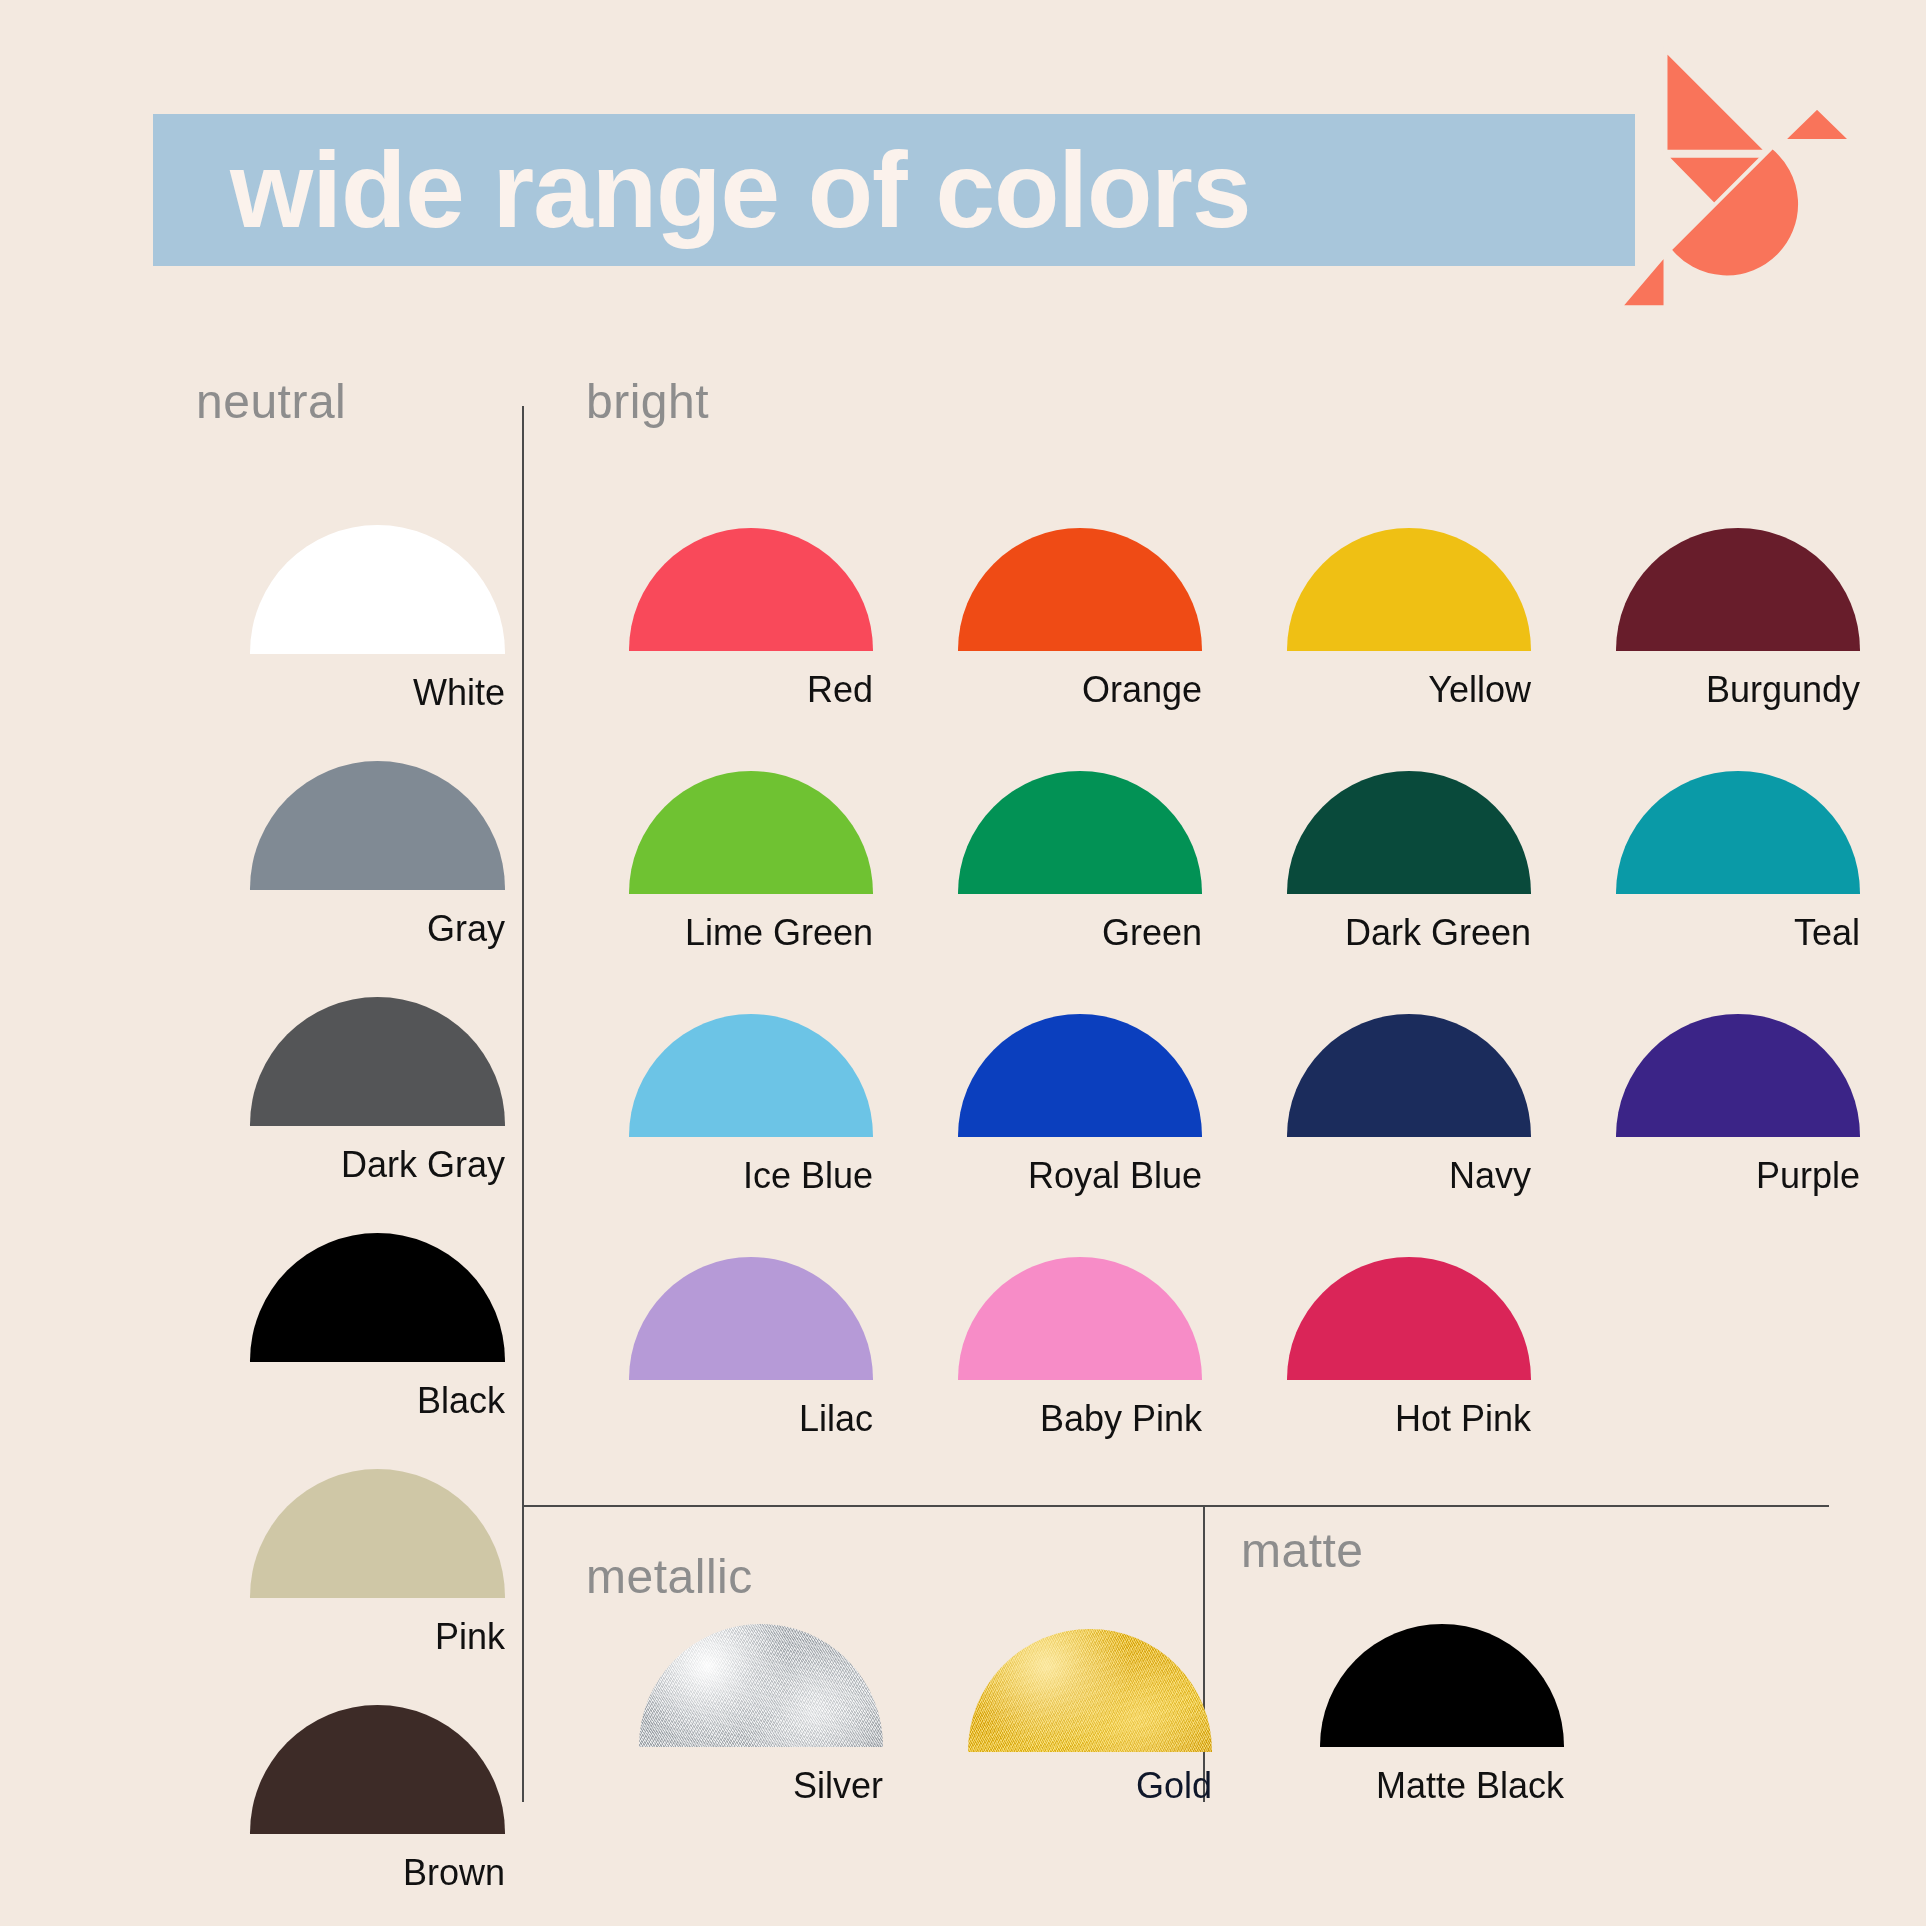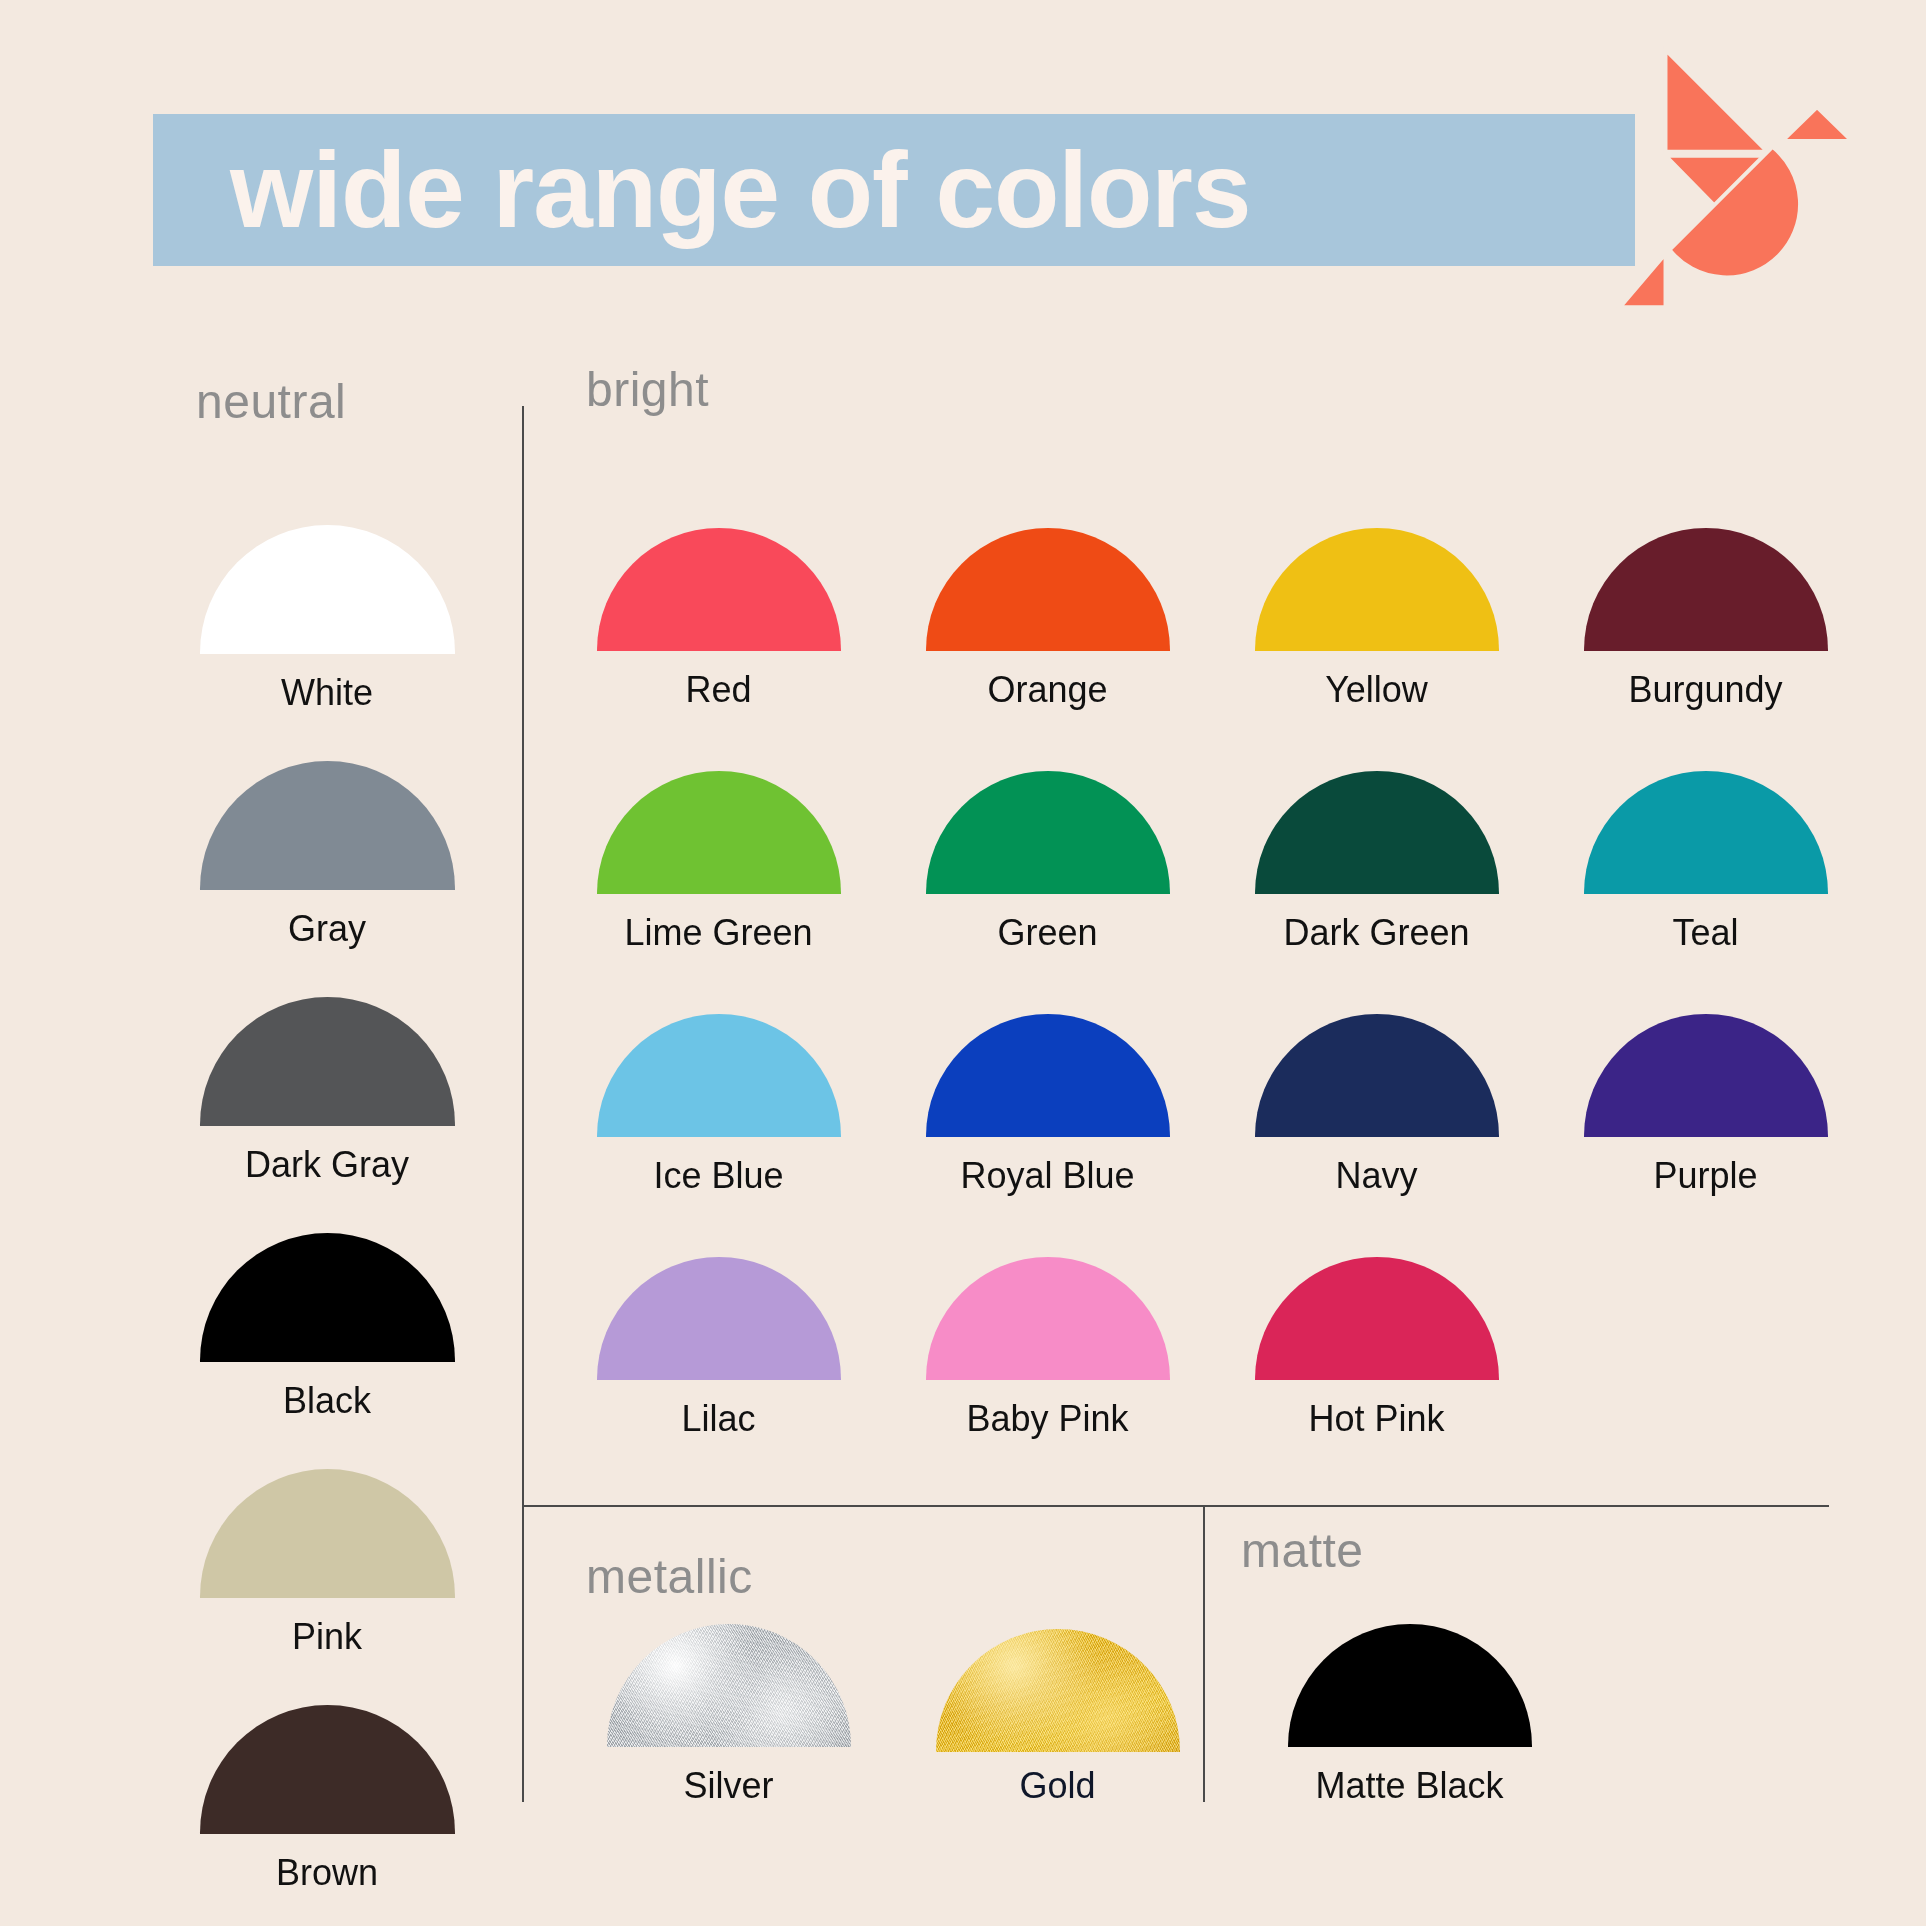--- a/index.html
+++ b/index.html
@@ -55,21 +55,21 @@
 
   
   .section-heading {
     position: absolute;
     font-size: 48px;
     color: #8d8d8d;
     letter-spacing: 0.5px;
     white-space: nowrap;
   }
   #heading-neutral { left: 196px;  top: 374px; }
-  #heading-bright  { left: 586px;  top: 362px; }
+  #heading-bright  { left: 586px;  top: 374px; }
   #heading-metallic{ left: 586px;  top: 1549px; }
   #heading-matte   { left: 1241px; top: 1523px; }
 
   
   .divider-v {
     position: absolute;
     width: 2px;
     background: #4a4a4a;
   }
   .divider-h {
@@ -111,21 +111,21 @@
     left: 1255px;
     top: 1624px;
     display: grid;
     grid-template-columns: repeat(2, 309px);
     column-gap: 20px;
   }
 
   .swatch-item {
     display: flex;
     flex-direction: column;
-    align-items: center;
+    align-items: flex-end;
     justify-content: flex-end;
   }
   .neutral-item {
     height: 236px;
   }
   .swatch-dome {
     width: 255px;
     height: 129px;
     border-radius: 128px 128px 0 0;
   }

